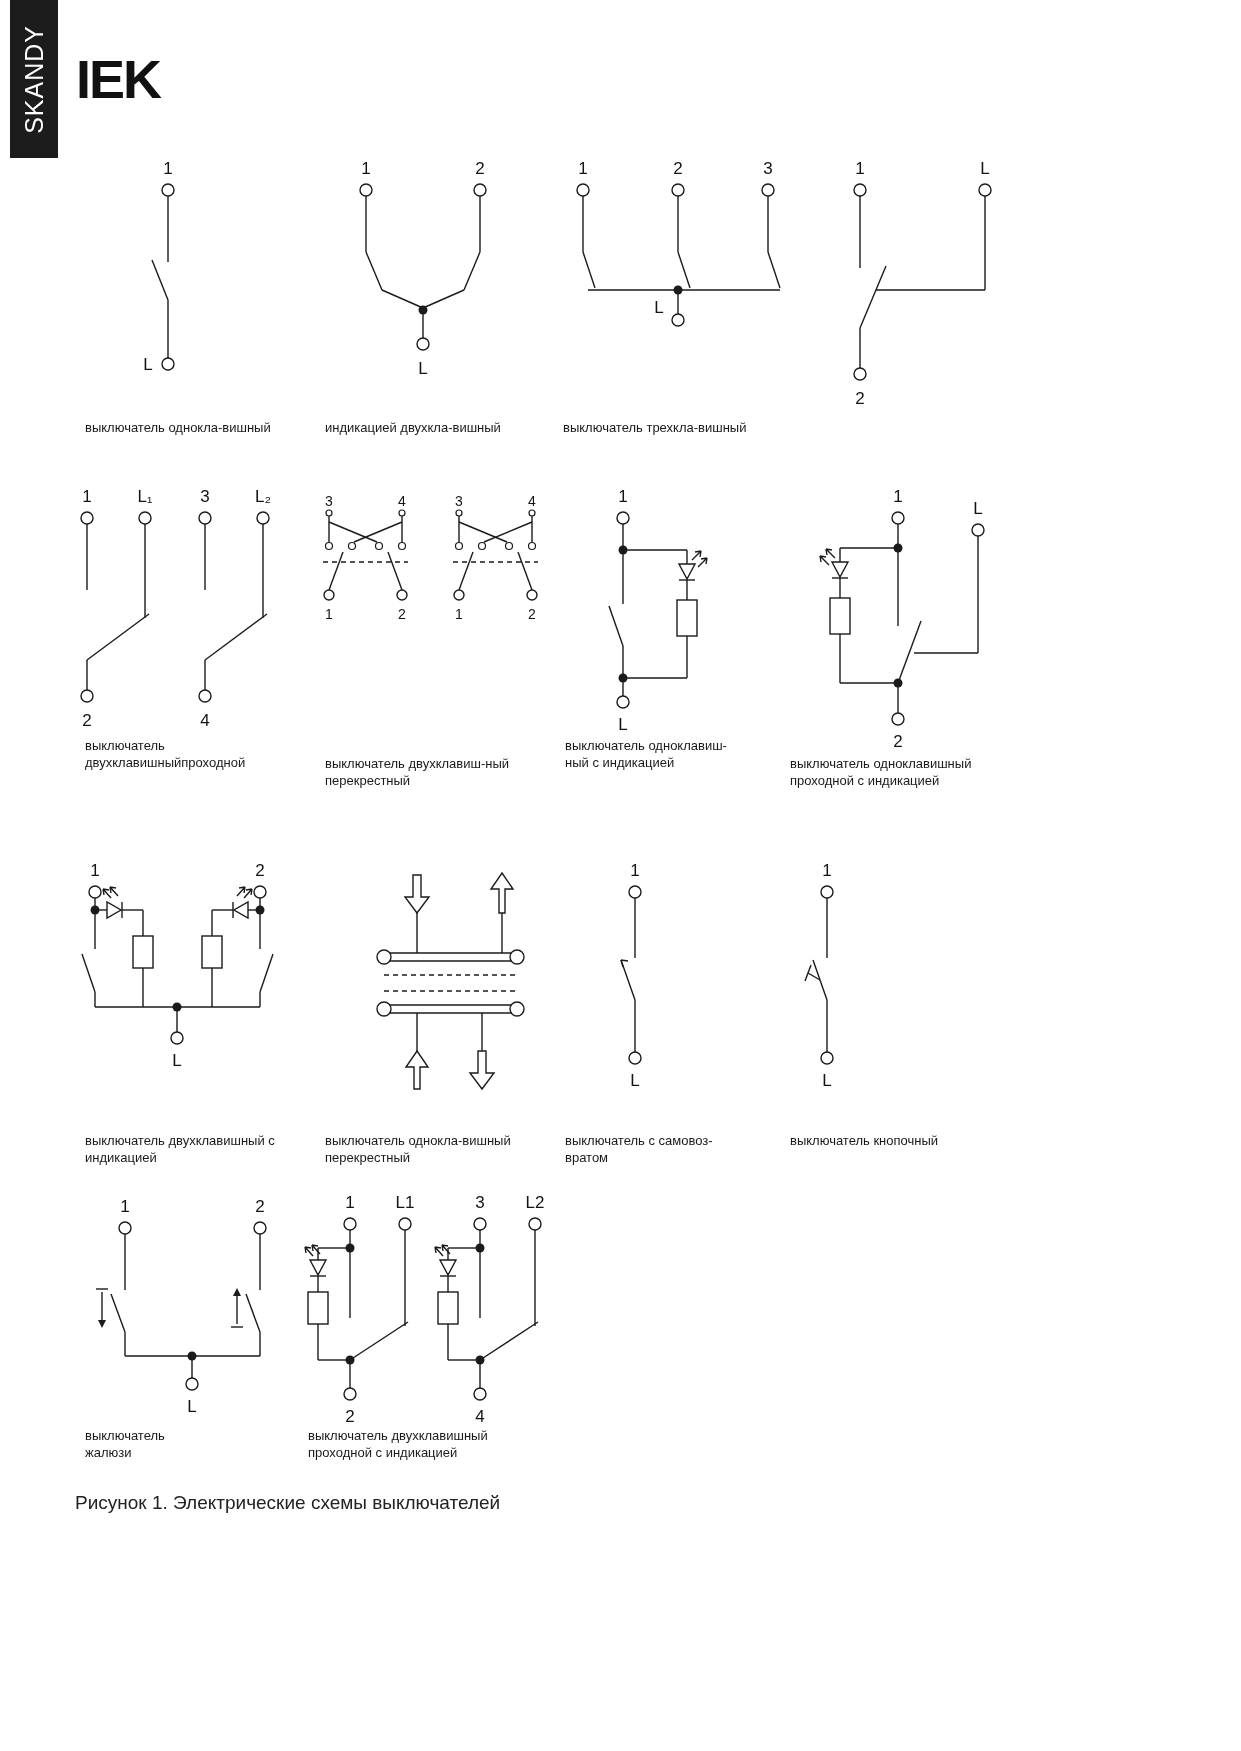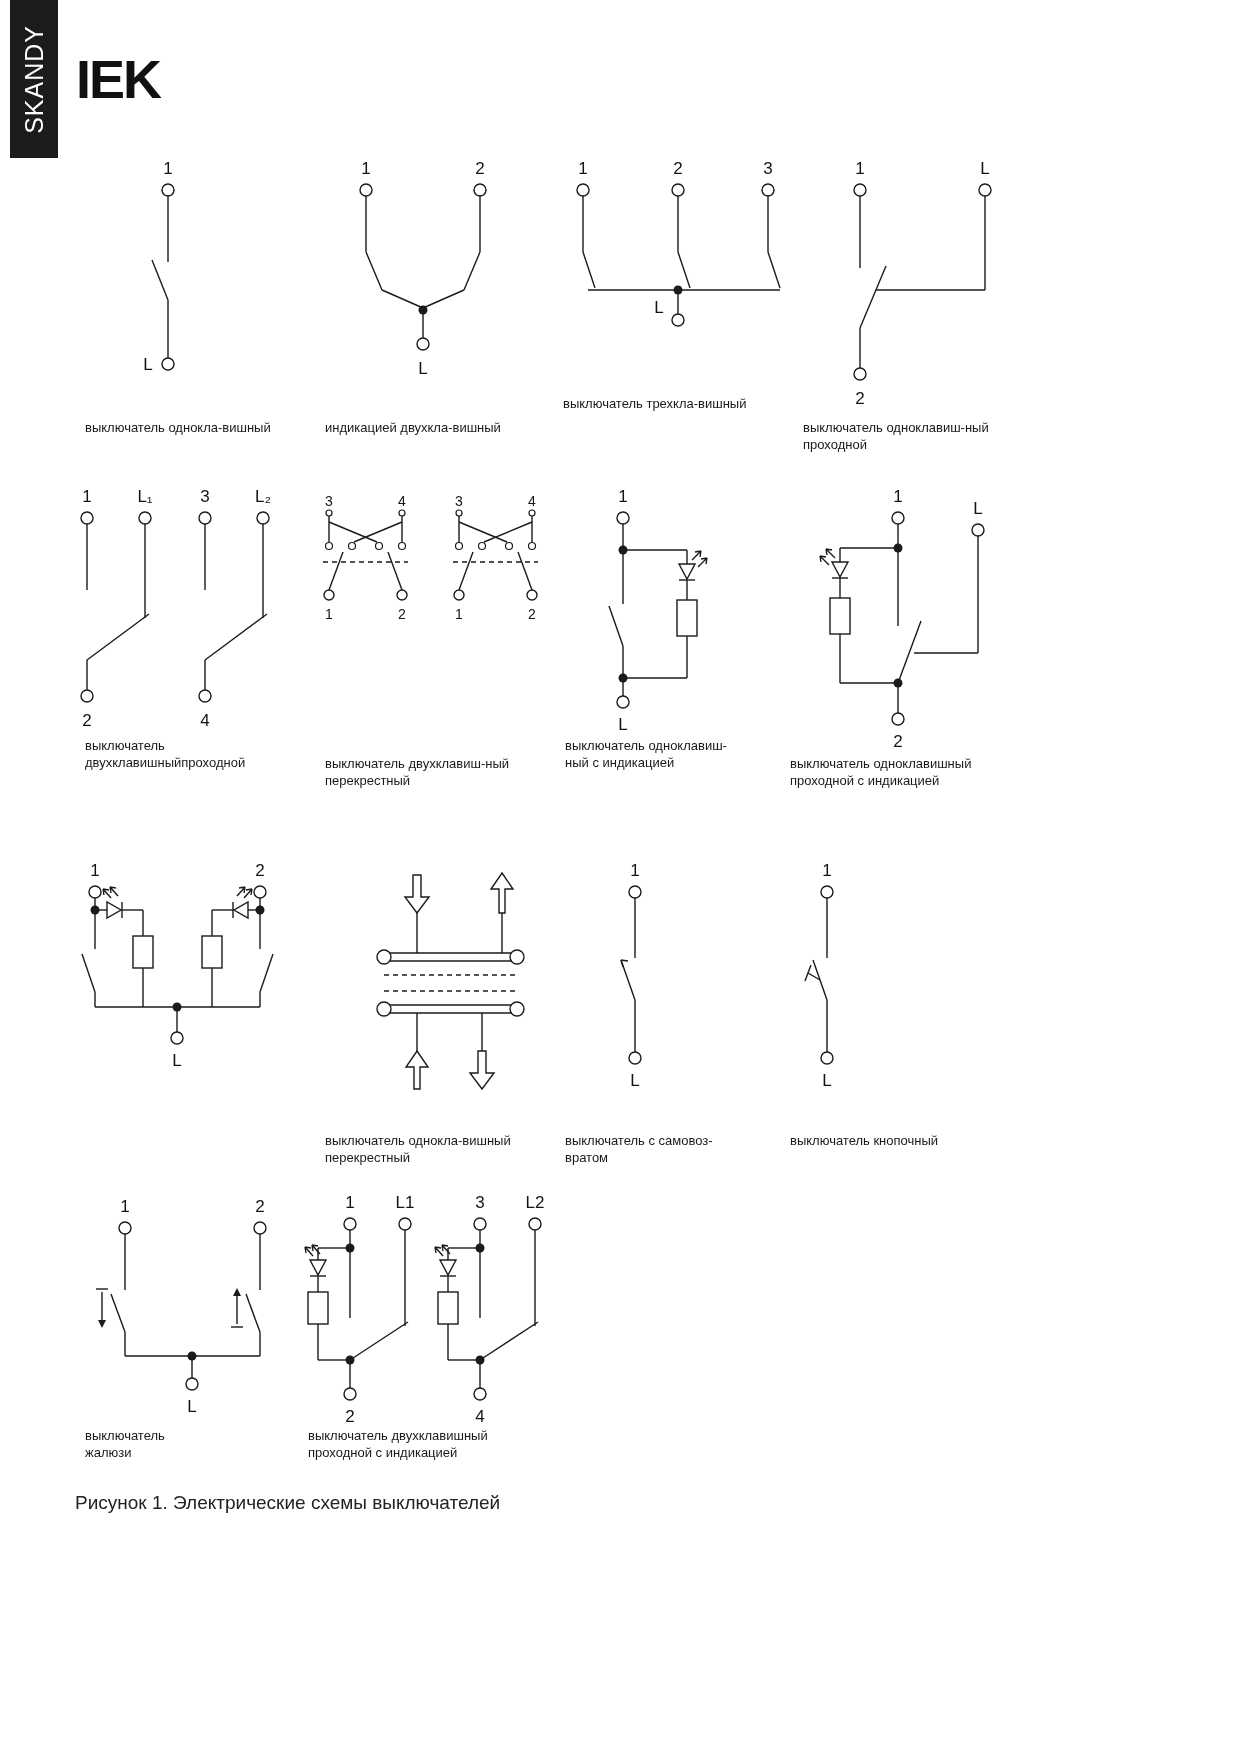--- a/index.html
+++ b/index.html
@@ -426,31 +426,31 @@
       <line x1="180" y1="172" x2="238" y2="134"></line>
       <circle class="dot" cx="180" cy="172" r="4.5"></circle>
       <line x1="180" y1="172" x2="180" y2="200"></line>
       <circle class="term" cx="180" cy="206" r="6"></circle>
       <text x="180" y="234">4</text>
     </svg>
   </figure>
 
   <div class="caption" style="left:85px;top:420px;width:250px">выключатель однокла-вишный</div>
   <div class="caption" style="left:325px;top:420px;width:250px">индикацией двухкла-вишный</div>
-  <div class="caption" style="left:563px;top:396px;width:250px">выключатель трехкла-вишный</div>
-  <div class="caption" style="left:803px;top:420px;width:240px">выключатель одноклавиш-ный
-проходной</div>
+  <div class="caption" style="left:563px;top:420px;width:250px">выключатель трехкла-вишный</div>
   <div class="caption" style="left:85px;top:738px;width:260px">выключатель
 двухклавишныйпроходной</div>
   <div class="caption" style="left:325px;top:756px;width:250px">выключатель двухклавиш-ный
 перекрестный</div>
   <div class="caption" style="left:565px;top:738px;width:230px">выключатель одноклавиш-
 ный с индикацией</div>
   <div class="caption" style="left:790px;top:756px;width:250px">выключатель одноклавишный
 проходной с индикацией</div>
+  <div class="caption" style="left:85px;top:1133px;width:260px">выключатель двухклавишный с
+индикацией</div>
   <div class="caption" style="left:325px;top:1133px;width:250px">выключатель однокла-вишный
 перекрестный</div>
   <div class="caption" style="left:565px;top:1133px;width:220px">выключатель с самовоз-
 вратом</div>
   <div class="caption" style="left:790px;top:1133px;width:240px">выключатель кнопочный</div>
   <div class="caption" style="left:85px;top:1428px;width:160px">выключатель
 жалюзи</div>
   <div class="caption" style="left:308px;top:1428px;width:260px">выключатель двухклавишный
 проходной с индикацией</div>
 

